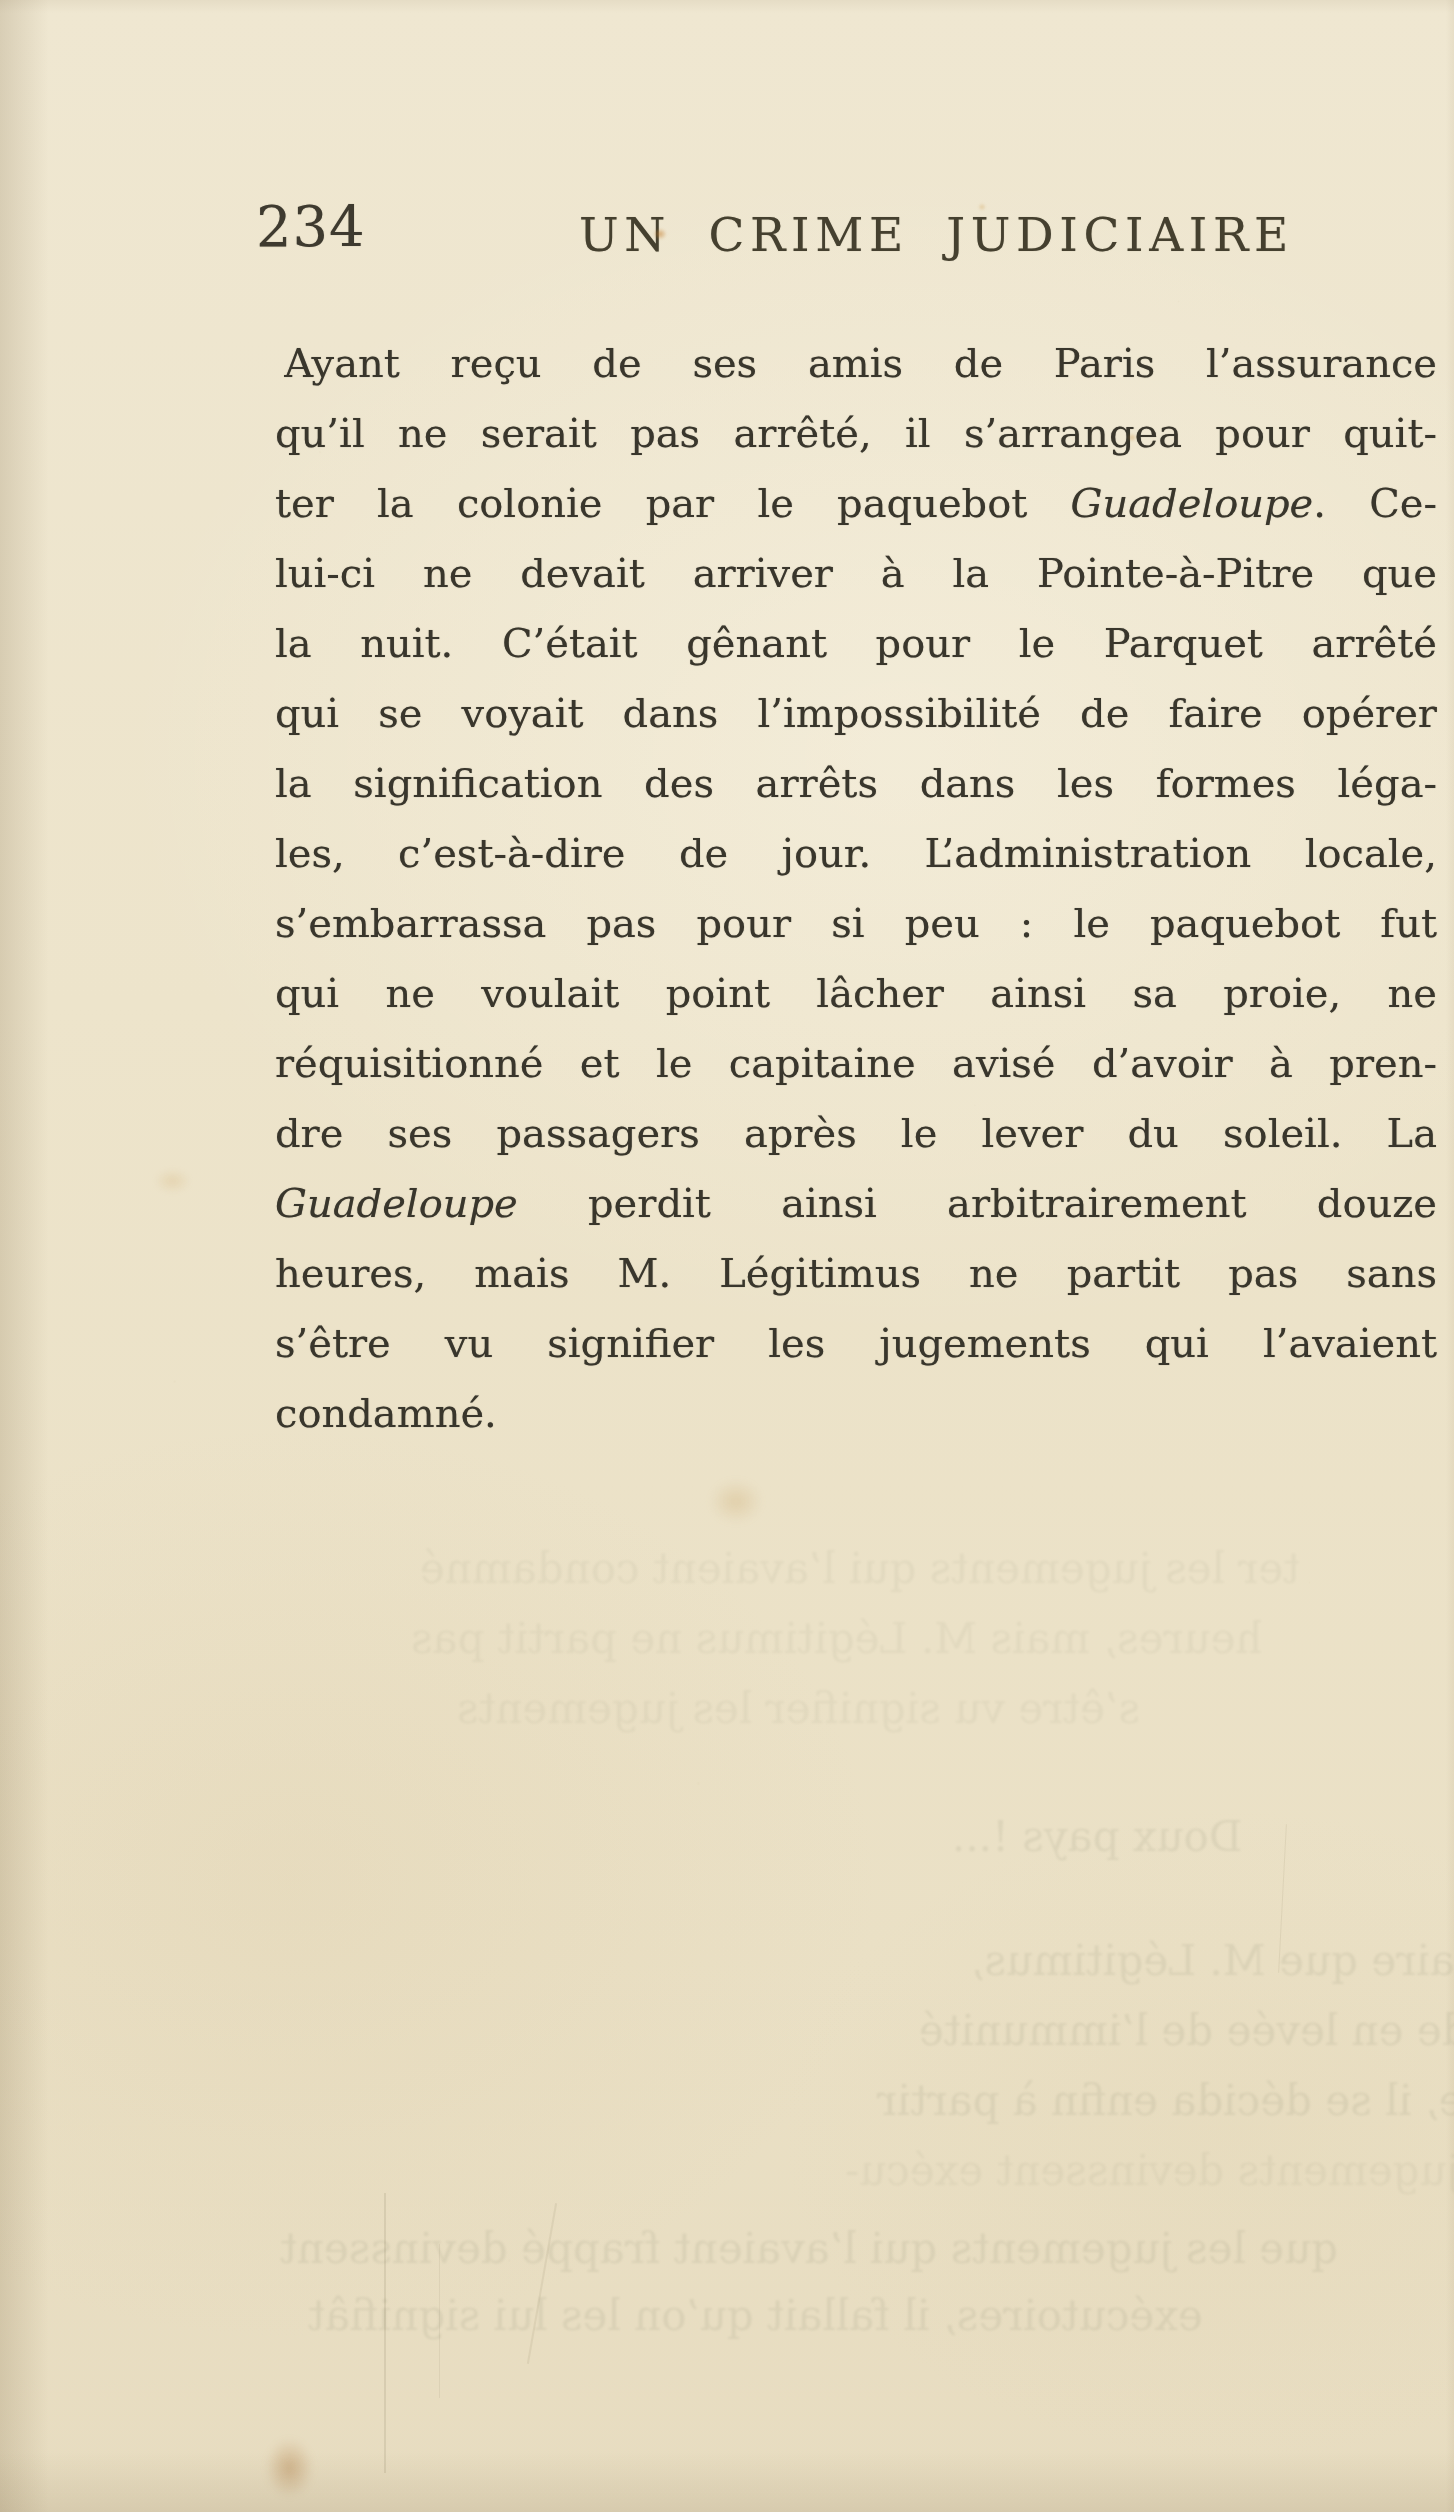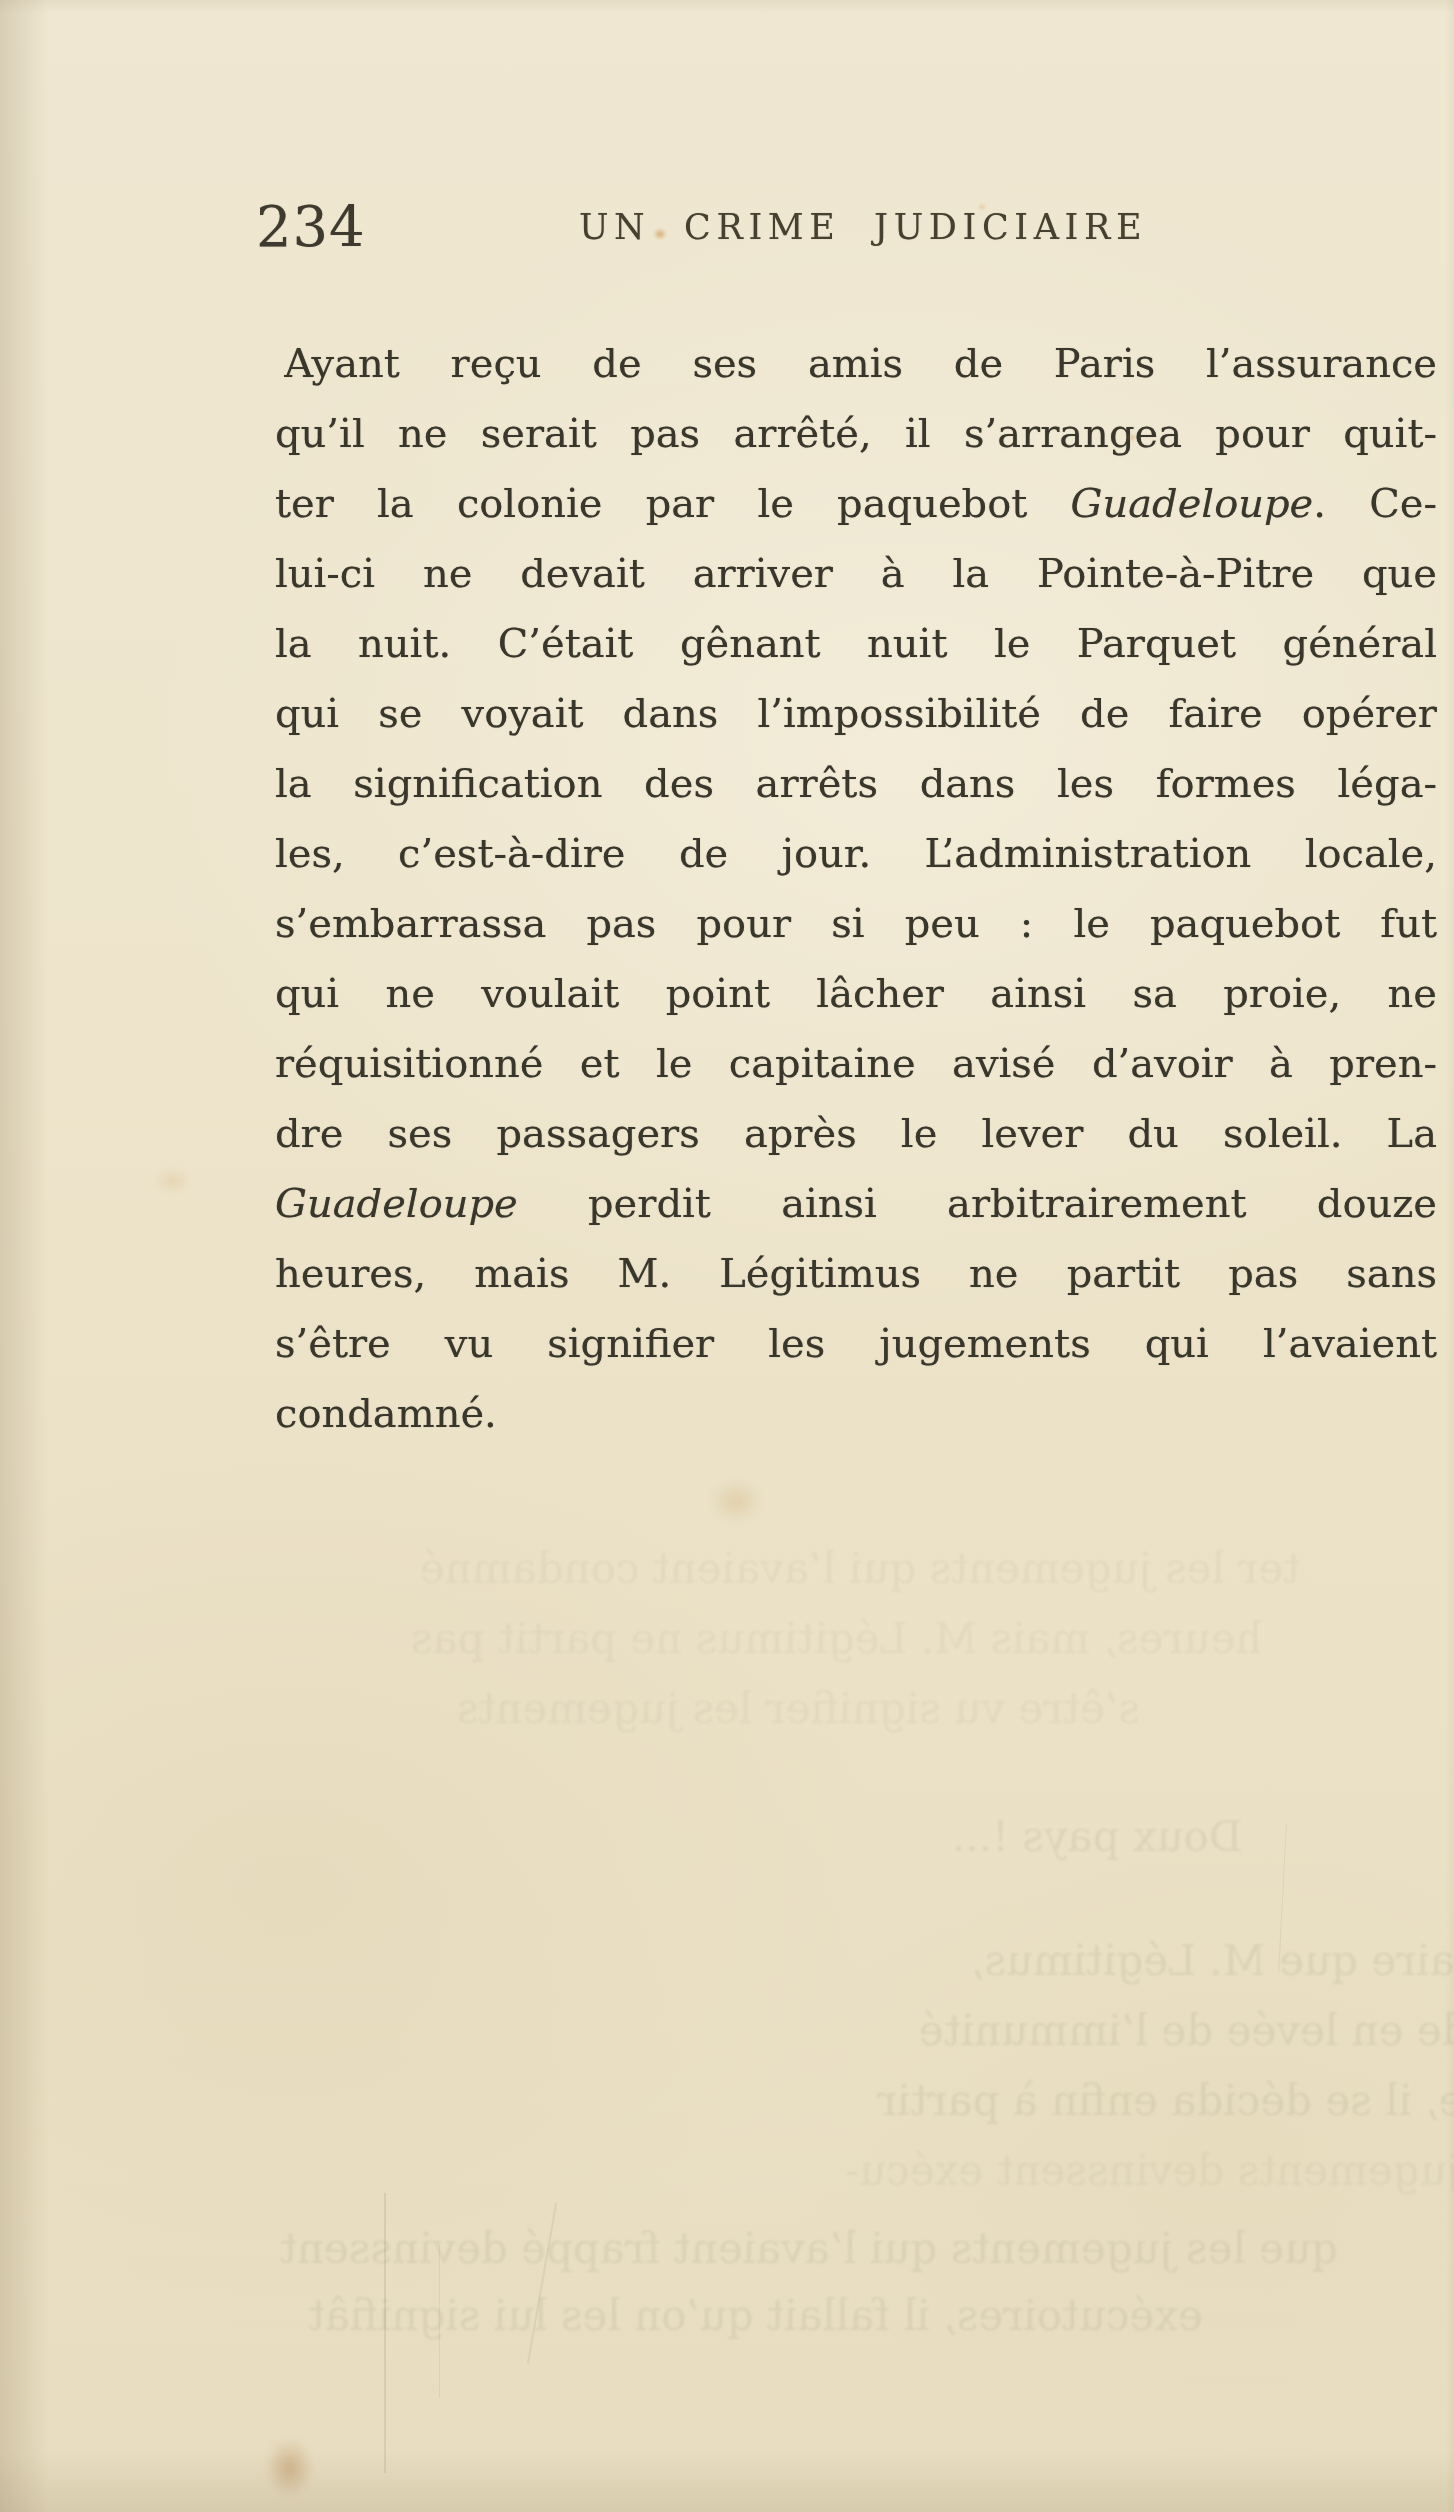--- a/index.html
+++ b/index.html
@@ -26,21 +26,21 @@
   .edge-right{position:absolute;right:0;top:0;bottom:0;width:9.3px;
     background:linear-gradient(to left, rgba(118,98,62,0.08), rgba(118,98,62,0));}
 
   .page-number{
     position:absolute;left:256px;top:194px;
     font-size:56px;color:#3e3a2f;letter-spacing:0.9px;
     text-shadow:0 0 0.9px rgba(62,58,47,0.45);
   }
   .running-header{
     position:absolute;left:579px;top:207px;width:560px;
-    font-size:35px;color:#45402f;letter-spacing:5.6px;word-spacing:17px;
+    font-size:47px;color:#45402f;letter-spacing:5.6px;word-spacing:17px;
     text-shadow:0 0 0.9px rgba(69,64,47,0.4);
     white-space:nowrap;
   }
   .body-paragraph{
     position:absolute;left:275px;top:328px;width:1162px;
     font-size:40px;line-height:70px;color:#39362c;
     text-shadow:0 0 0.9px rgba(57,54,44,0.55);
   }
   .body-line{text-align:justify;text-align-last:justify;}
   .body-line.last{text-align:right;text-align-last:left;}
@@ -78,21 +78,21 @@
   <div class="grain"></div>
 
   <div class="page-number">234</div>
   <div class="running-header">UN CRIME JUDICIAIRE</div>
 
   <div class="body-paragraph" id="body-paragraph">
       <div class="body-line indent"><span>Ayant reçu de ses amis de Paris l’assurance</span></div>
       <div class="body-line"><span>qu’il ne serait pas arrêté, il s’arrangea pour quit-</span></div>
       <div class="body-line"><span>ter la colonie par le paquebot </span><em>Guadeloupe</em><span>. Ce-</span></div>
       <div class="body-line"><span>lui-ci ne devait arriver à la Pointe-à-Pitre que</span></div>
-      <div class="body-line"><span>la nuit. C’était gênant nuit le Parquet général</span></div>
+      <div class="body-line"><span>la nuit. C’était gênant pour le Parquet arrêté</span></div>
       <div class="body-line"><span>qui se voyait dans l’impossibilité de faire opérer</span></div>
       <div class="body-line"><span>la signification des arrêts dans les formes léga-</span></div>
       <div class="body-line"><span>les, c’est-à-dire de jour. L’administration locale,</span></div>
       <div class="body-line"><span>s’embarrassa pas pour si peu : le paquebot fut</span></div>
       <div class="body-line"><span>qui ne voulait point lâcher ainsi sa proie, ne</span></div>
       <div class="body-line"><span>réquisitionné et le capitaine avisé d’avoir à pren-</span></div>
       <div class="body-line"><span>dre ses passagers après le lever du soleil. La</span></div>
       <div class="body-line"><em>Guadeloupe</em><span> perdit ainsi arbitrairement douze</span></div>
       <div class="body-line"><span>heures, mais M. Légitimus ne partit pas sans</span></div>
       <div class="body-line"><span>s’être vu signifier les jugements qui l’avaient</span></div>

